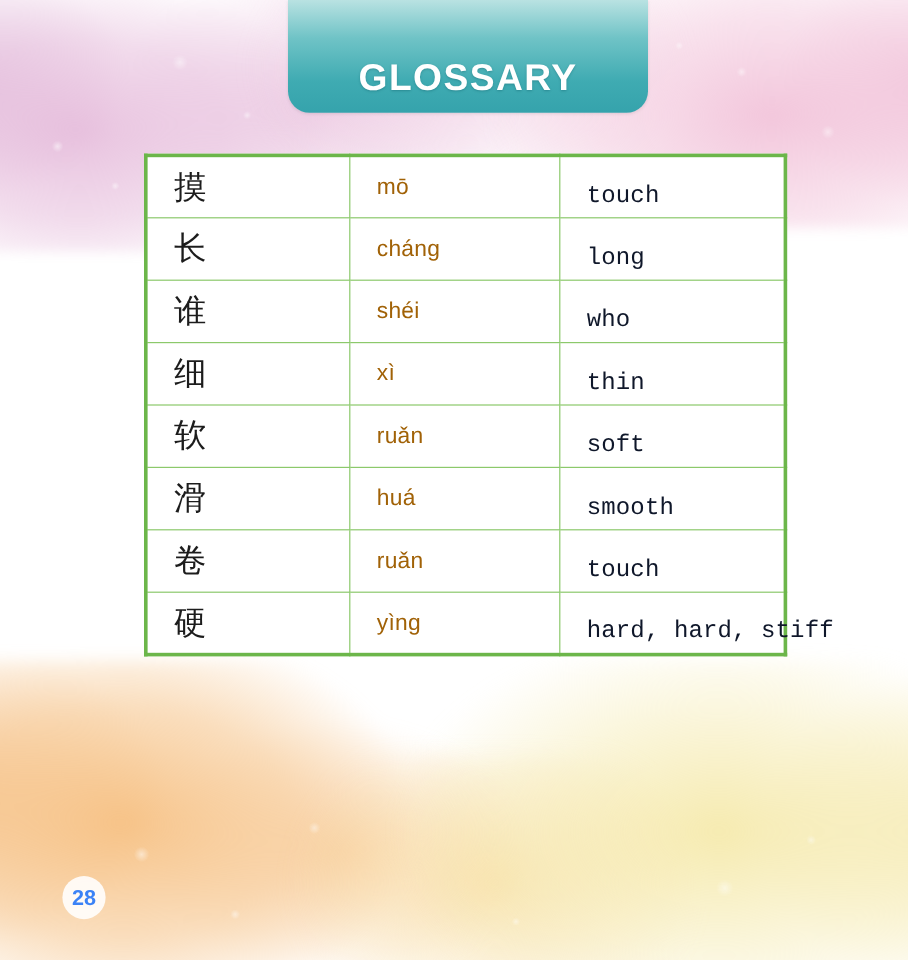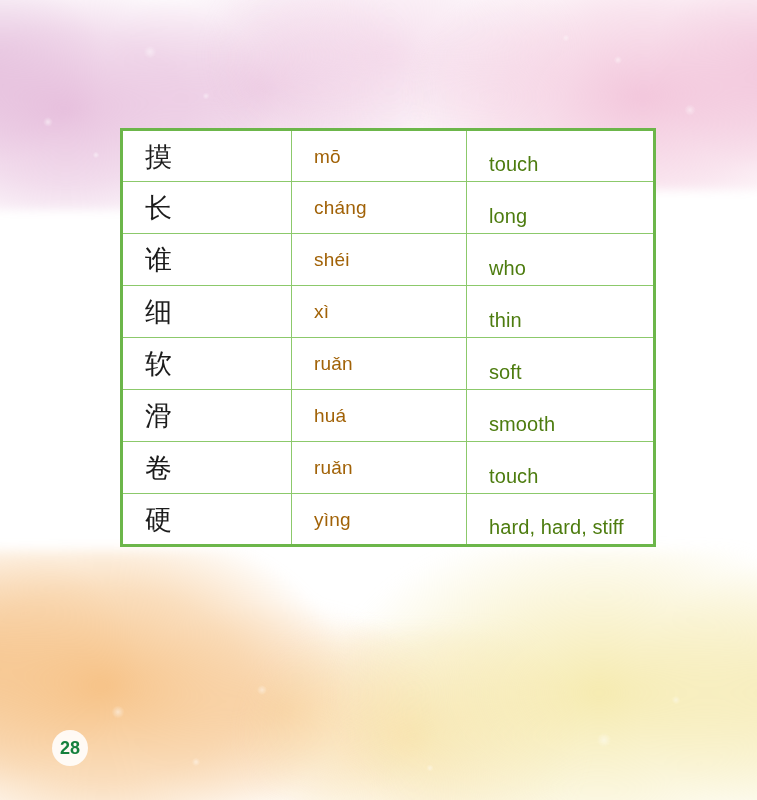--- a/index.html
+++ b/index.html
@@ -159,23 +159,23 @@
   }
   .cell-pinyin {
     font-family: "Liberation Sans", sans-serif;
     font-size: 19px;
     color: #a16207;
     letter-spacing: 0.2px;
     line-height: 1;
     display: block;
   }
   .cell-english {
-    font-family: Liberation Sans, sans-serif;
+    font-family: Liberation Mono, monospace;
     font-size: 20px;
-    color: #4d7c0f;
+    color: #0f172a;
     letter-spacing: 0.1px;
     line-height: 1;
     display: block;
     white-space: nowrap;
     margin-top: 16px;
   }
 
   
   #page-number {
     position: absolute;
@@ -184,36 +184,39 @@
     width: 36px;
     height: 36px;
     border-radius: 50%;
     background: rgba(255,255,255,0.88);
     display: flex;
     align-items: center;
     justify-content: center;
     font-family: "Liberation Sans", sans-serif;
     font-weight: bold;
     font-size: 18px;
-    color: #15803d;
+    color: #3b82f6;
   }
 </style>
 </head>
 <body>
 
 <div id="page">
 
   <div class="wash wash-tl"></div>
   <div class="wash wash-tm"></div>
   <div class="wash wash-tr"></div>
   <div class="wash wash-bl"></div>
   <div class="wash wash-bm"></div>
   <div class="wash wash-br"></div>
   <div class="speckles"></div>
 
+  <div id="glossary-banner">
+    <span class="banner-title">GLOSSARY</span>
+  </div>
 
   <table id="glossary-table">
     <colgroup>
       <col class="c-hanzi">
       <col class="c-pinyin">
       <col class="c-english">
     </colgroup>
     <tbody>
       <tr>
         <td>

